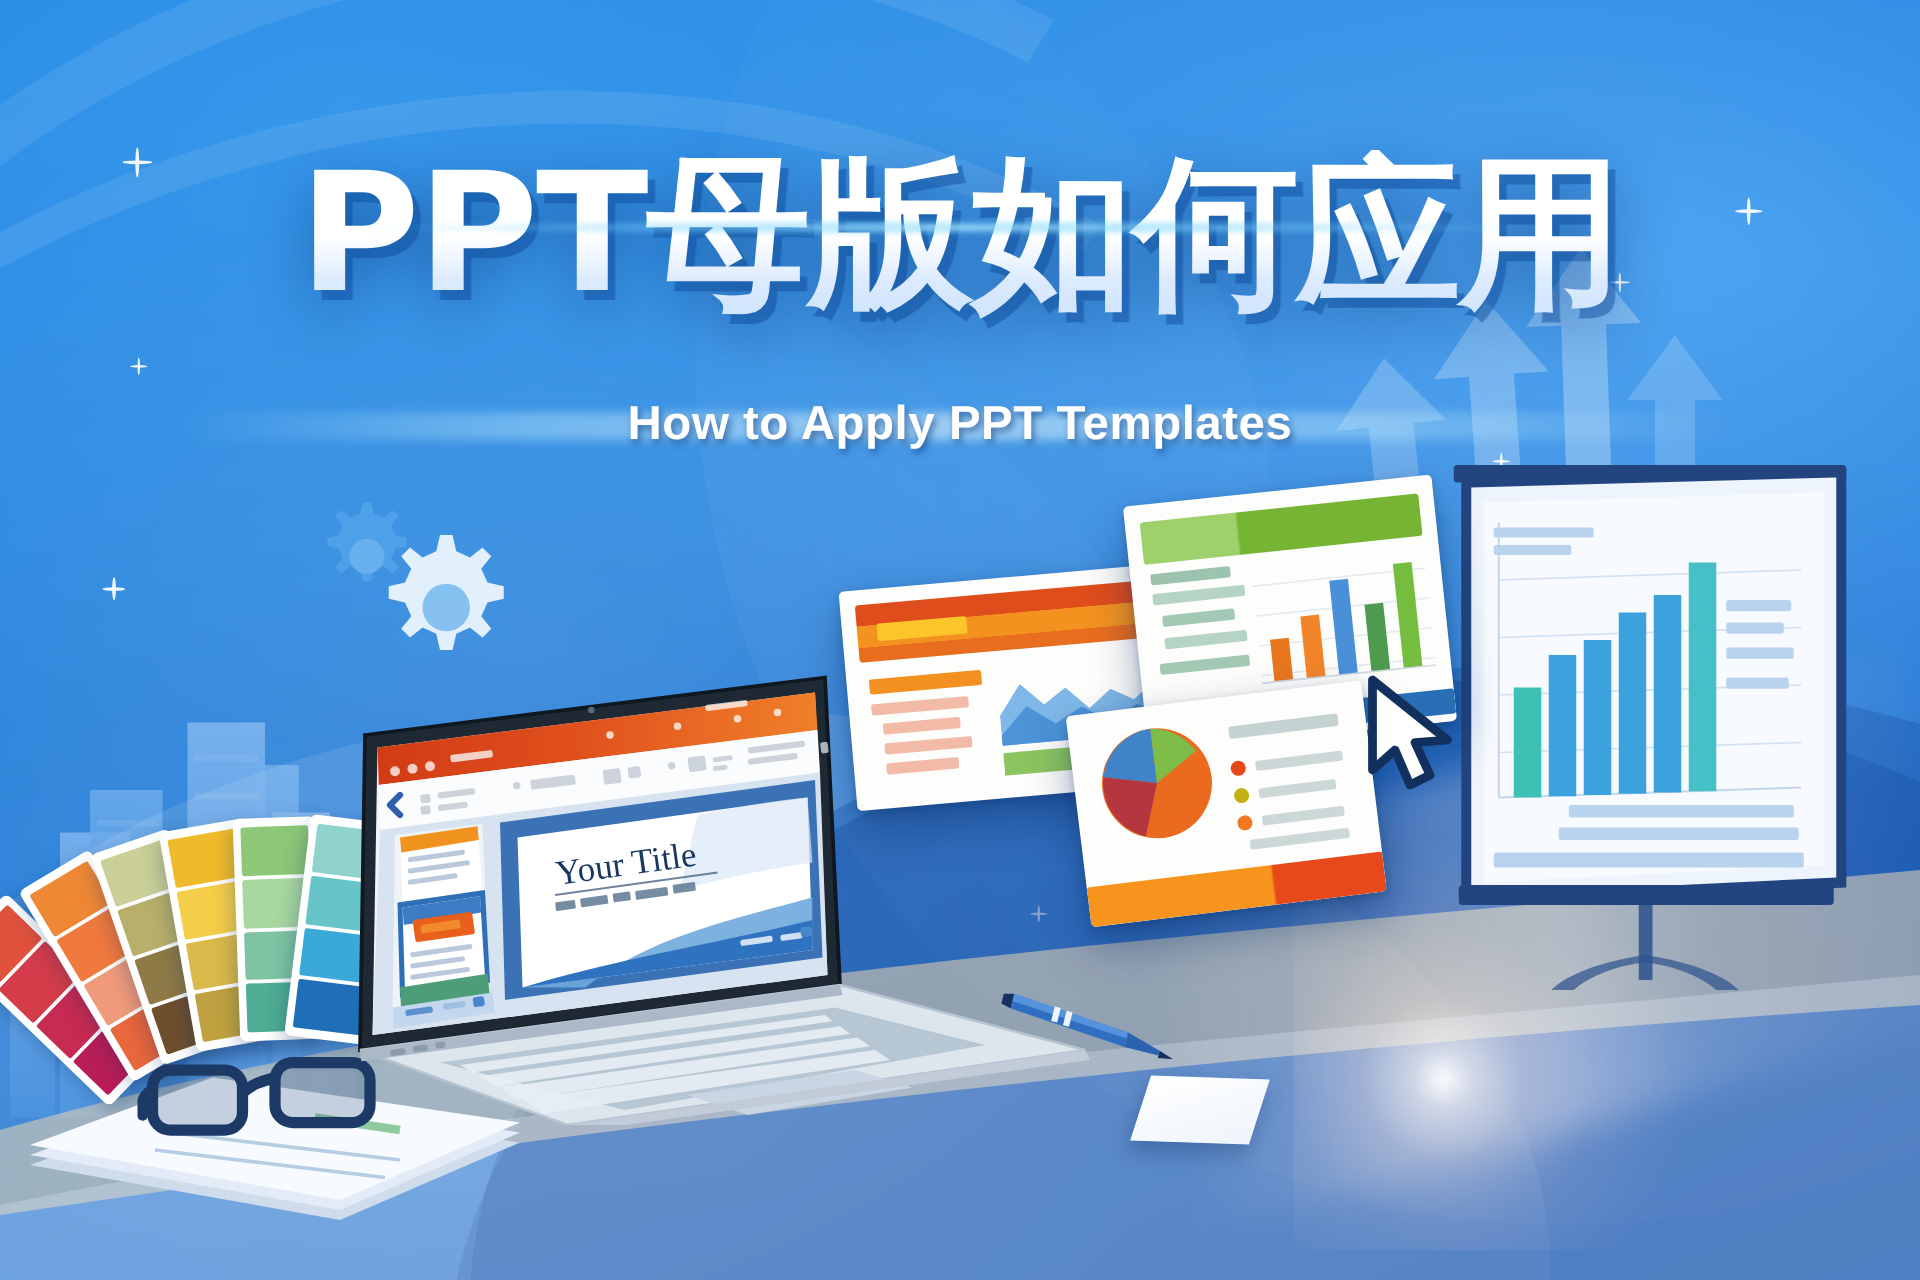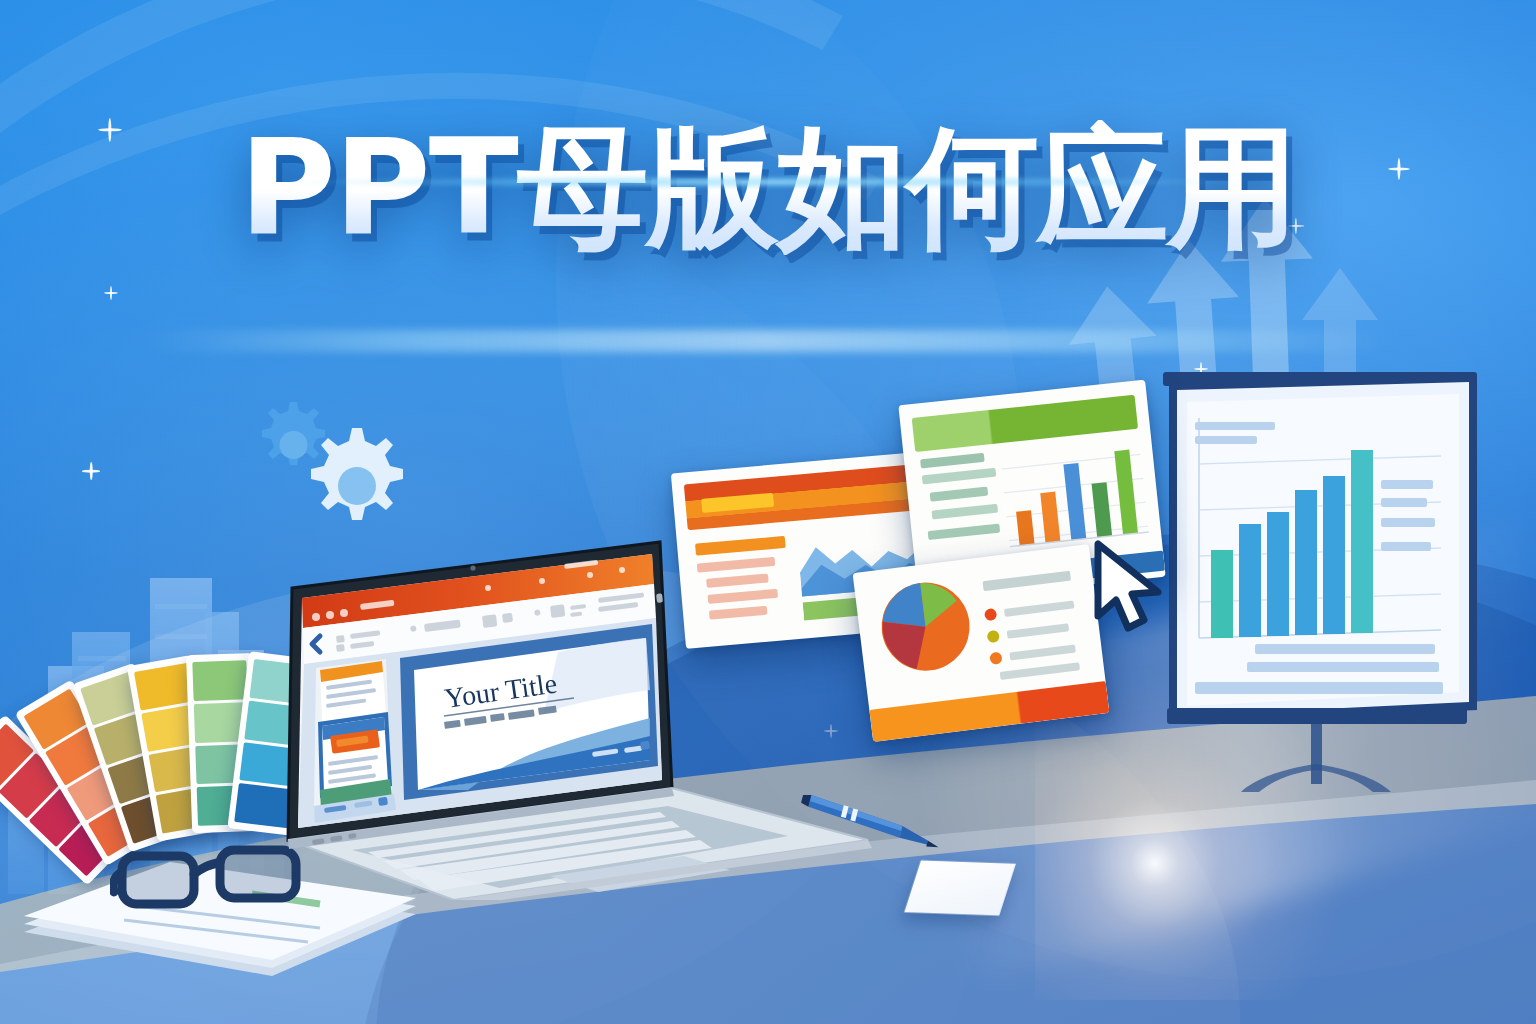--- a/index.html
+++ b/index.html
@@ -259,20 +259,21 @@
   </svg>
 
   <div id="flare2"></div>
   <div id="flare"></div>
 
   <div id="titleblock">
     <div id="maintitle">PPT母版如何应用</div>
   </div>
   <div id="titleglow"></div>
   <div id="subtitle-streak"></div>
+  <div id="subtitle">How to Apply PPT Templates</div>
 
   <div id="projector">
     <svg viewBox="0 0 330 420" width="330" height="420">
 
       <rect x="8" y="0" width="314" height="14" rx="3" fill="#23457f"></rect>
 
       <path d="M14 10 L322 2 L322 338 L14 352 Z" fill="#23457f"></path>
       <path d="M22 18 L314 10 L314 330 L22 344 Z" fill="#edf4fd"></path>
 
       <path d="M32 30 L304 22 L304 320 L32 334 Z" fill="#f7fbff"></path>

